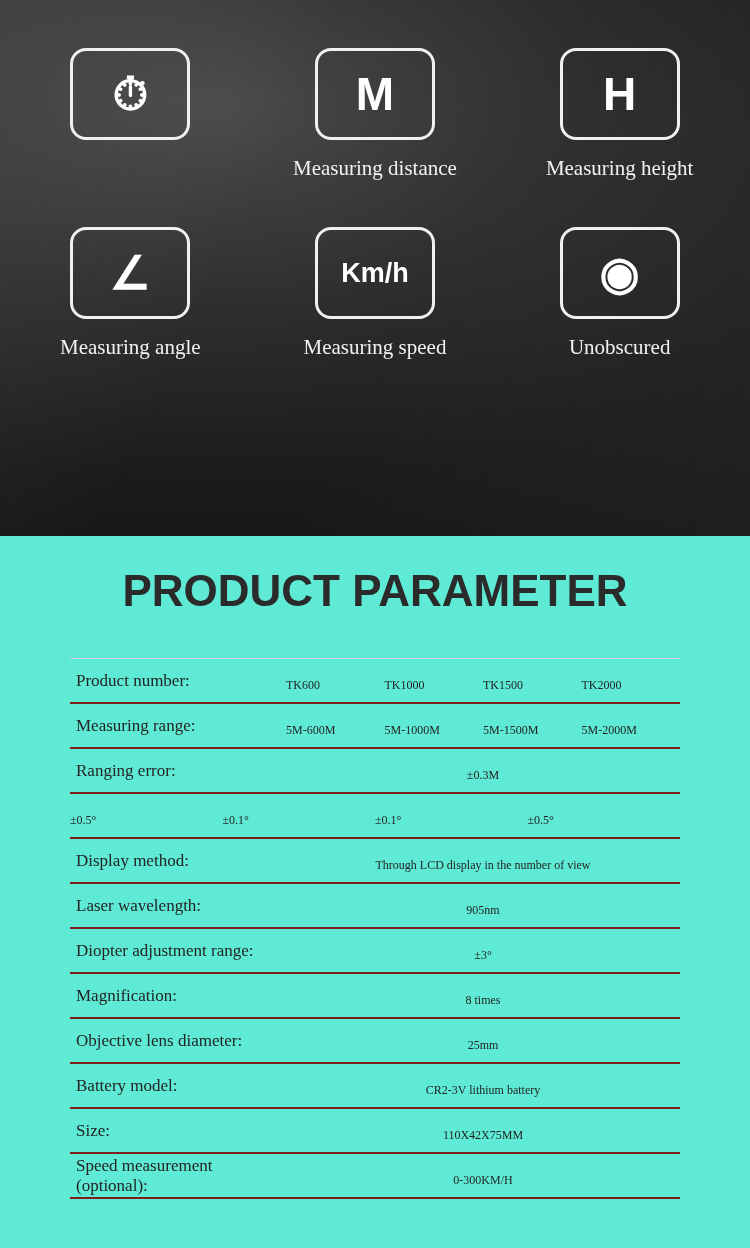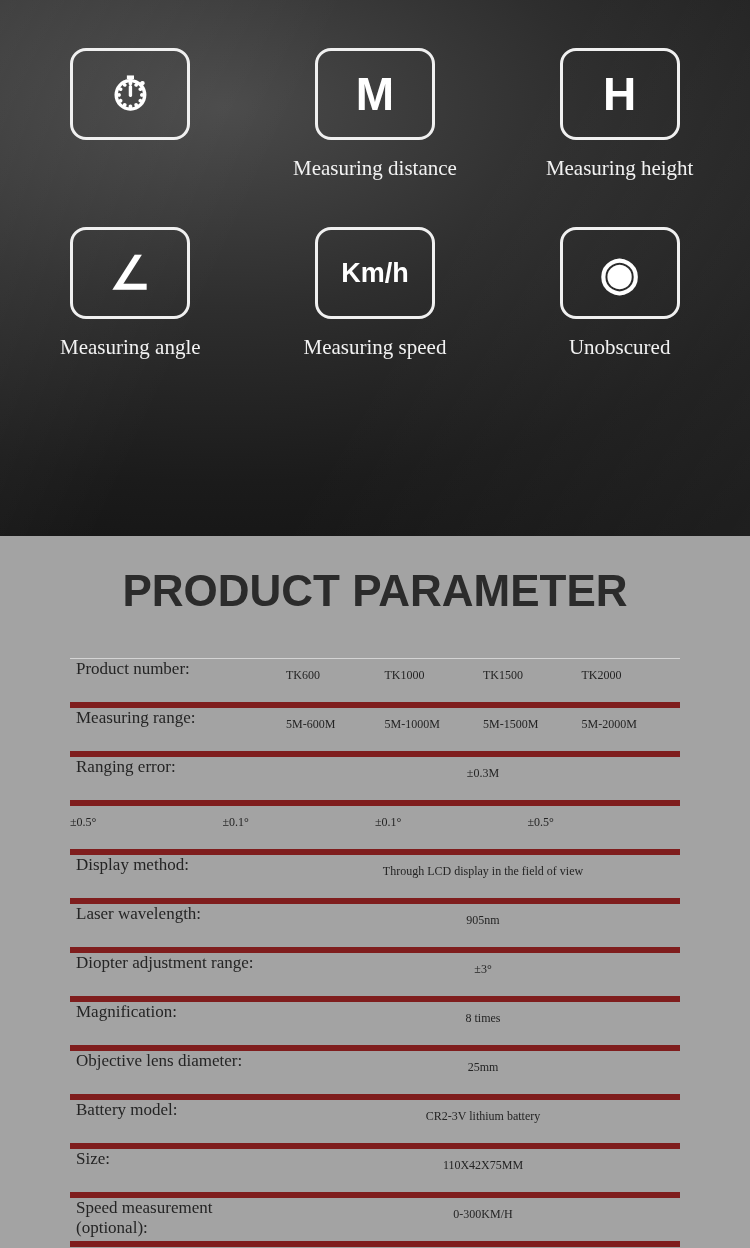--- a/index.html
+++ b/index.html
@@ -84,41 +84,41 @@
     font-size: 21px;
     font-family: "Liberation Serif", serif;
     white-space: nowrap;
   }
 
   
   .params {
     position: relative;
     width: 750px;
     height: 712px;
-    background: #a3a3a3;
+    background: #5eead4;
     box-sizing: border-box;
   }
   .params-title {
     text-align: center;
     font-size: 44px;
     font-weight: bold;
     color: #2b2b2b;
     letter-spacing: 0px;
     padding-top: 30px;
     font-family: "Liberation Sans", sans-serif;
   }
   .table {
     margin: 42px 70px 0 70px;
     font-family: "Liberation Serif", serif;
   }
   .row {
     display: flex;
-    align-items: flex-start;
+    align-items: center;
     height: 43px;
-    border-bottom: 6px solid #7f1d1d;
+    border-bottom: 2px solid #7f1d1d;
   }
   .row:first-child {
     border-top: 1px solid #d4d4d4;
   }
   .label {
     flex: 0 0 216px;
     font-size: 17px;
     color: #242424;
     padding-left: 6px;
     box-sizing: border-box;
@@ -219,21 +219,21 @@
         <div class="values multi">
           <span class="v">±0.5°</span>
           <span class="v">±0.1°</span>
           <span class="v">±0.1°</span>
           <span class="v">±0.5°</span>
         </div>
       </div>
       <div class="row">
         <div class="label">Display method:</div>
         <div class="values single">
-          <span class="v">Through LCD display in the field of view</span>
+          <span class="v">Through LCD display in the number of view</span>
         </div>
       </div>
       <div class="row">
         <div class="label">Laser wavelength:</div>
         <div class="values single">
           <span class="v">905nm</span>
         </div>
       </div>
       <div class="row">
         <div class="label">Diopter adjustment range:</div>

